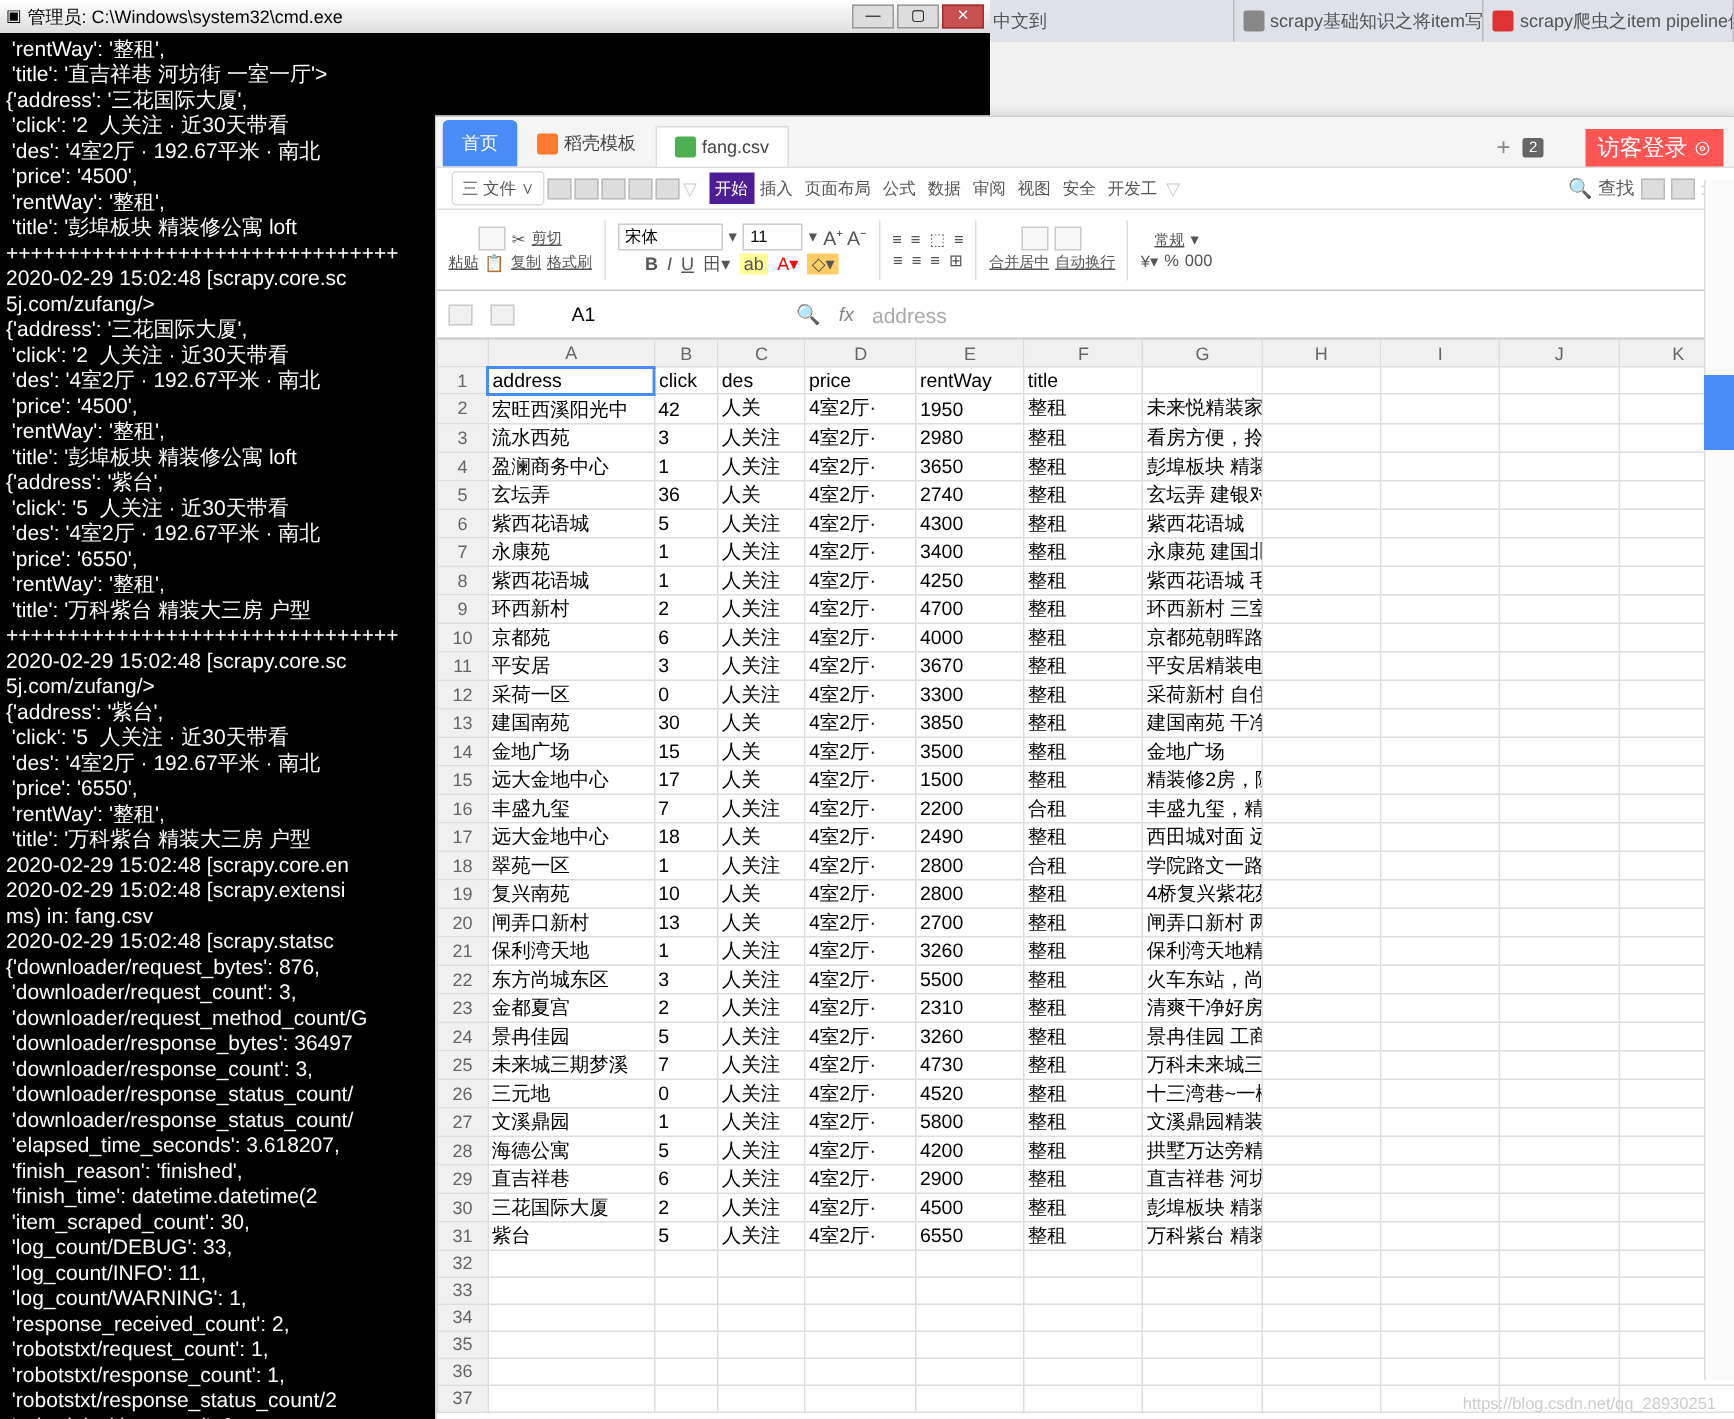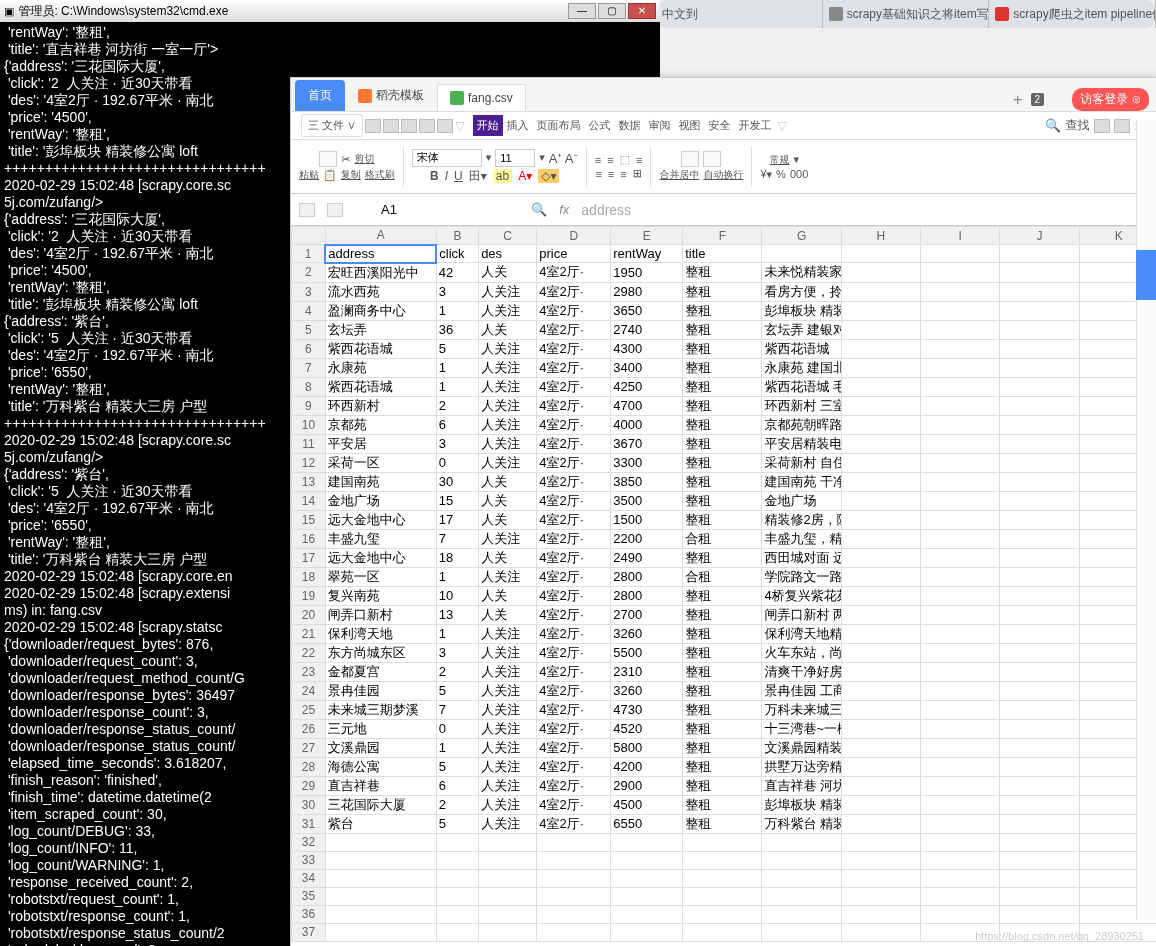--- a/index.html
+++ b/index.html
@@ -9,40 +9,40 @@
 .cmd-window { position: absolute; top: 0; left: 0; width: 660px; height: 946px; background: #000; color: #fff; font-family: Consolas, monospace; font-size: 14px; line-height: 17px; }
 .cmd-title-bar { height: 22px; background: linear-gradient(#fff, #ddd); display: flex; align-items: center; padding: 0 4px; color: #000; font-size: 12px; }
 .cmd-title-bar .cmd-icon { margin-right: 4px; font-size: 11px; }
 .cmd-title-bar .controls { margin-left: auto; display: flex; gap: 2px; }
 .cmd-title-bar .controls span { width: 28px; height: 16px; background: #ddd; border: 1px solid #999; font-size: 10px; text-align: center; line-height: 14px; }
 .cmd-title-bar .controls .close { background: #c75050; color: #fff; border-color: #a03030; }
 .cmd-content { padding: 2px 4px; white-space: pre; overflow: hidden; }
 .cmd-content div { white-space: pre-wrap; word-break: break-all; }
 
 
-.browser-tabs { position: absolute; top: 0; right: 0; width: 500px; height: 28px; background: #dee1e6; display: flex; font-size: 12px; color: #555; border-radius: 11px; }
+.browser-tabs { position: absolute; top: 0; right: 0; width: 500px; height: 28px; background: #dee1e6; display: flex; font-size: 12px; color: #555; }
 .btab { flex: 1; border-right: 1px solid #bbb; display: flex; align-items: center; padding: 0 6px; gap: 4px; overflow: hidden; white-space: nowrap; }
 .btab .favicon { width: 14px; height: 14px; background: #888; border-radius: 2px; flex-shrink: 0; }
 .btab.red .favicon { background: #d33; }
 
 
 .wps-window { position: absolute; top: 77px; left: 290px; width: 870px; height: 870px; background: #fff; box-shadow: 0 2px 10px rgba(0,0,0,0.3); border: 1px solid #ccc; }
 
 .wps-tabs { height: 34px; background: #f5f5f5; display: flex; align-items: flex-end; padding: 0 4px; border-bottom: 1px solid #ddd; position: relative; }
 .wps-tab { padding: 6px 12px; font-size: 12px; display: flex; align-items: center; gap: 4px; border: 1px solid transparent; cursor: pointer; color: #444; }
 .wps-tab.home { background: #4a8cf7; color: #fff; border-radius: 4px 4px 0 0; }
 .wps-tab.active { background: #fff; border: 1px solid #ddd; border-bottom: none; }
 .wps-tab .ticon { width: 14px; height: 14px; display: inline-block; }
 .wps-tab .ticon.ppt { background: #ff7a2e; border-radius: 2px; }
 .wps-tab .ticon.pdf { background: #f44; border-radius: 2px; }
 .wps-tab .ticon.csv { background: #4caf50; border-radius: 2px; }
 .wps-tabs .right-ctl { margin-left: auto; display: flex; align-items: center; gap: 4px; padding-right: 6px; }
 .wps-tabs .right-ctl .plus { width: 18px; text-align: center; color: #888; }
 .wps-tabs .right-ctl .count { background: #666; color: #fff; font-size: 10px; padding: 1px 4px; border-radius: 2px; }
-.wps-tabs .right-ctl .login { background: #f55; color: #fff; padding: 3px 8px; border-radius: 10px; font-size: 12px; }
+.wps-tabs .right-ctl .login { background: #f55; color: #fff; padding: 3px 8px; border-radius: 0; font-size: 15px; }
 
 .wps-ribbon-menu { height: 28px; display: flex; align-items: center; padding: 0 10px; font-size: 12px; border-bottom: 1px solid #ddd; gap: 2px; color: #555; }
 .wps-ribbon-menu .menu-btn { padding: 3px 6px; border: 1px solid #ddd; border-radius: 3px; display: flex; align-items: center; gap: 2px; font-size: 11px; }
 .wps-ribbon-menu .tabs { display: flex; margin-left: 6px; }
 .wps-ribbon-menu .tabs span { padding: 3px 4px; font-size: 11px; }
 .wps-ribbon-menu .tabs .act { background: #4c1d95; color: #fff; }
 .wps-ribbon-menu .search { margin-left: auto; display: flex; align-items: center; gap: 4px; }
 .wps-ribbon-menu .search-icon { font-size: 13px; }
 .wps-ribbon-menu .tool-icon { width: 16px; height: 14px; background: #ddd; border: 1px solid #bbb; }
 

